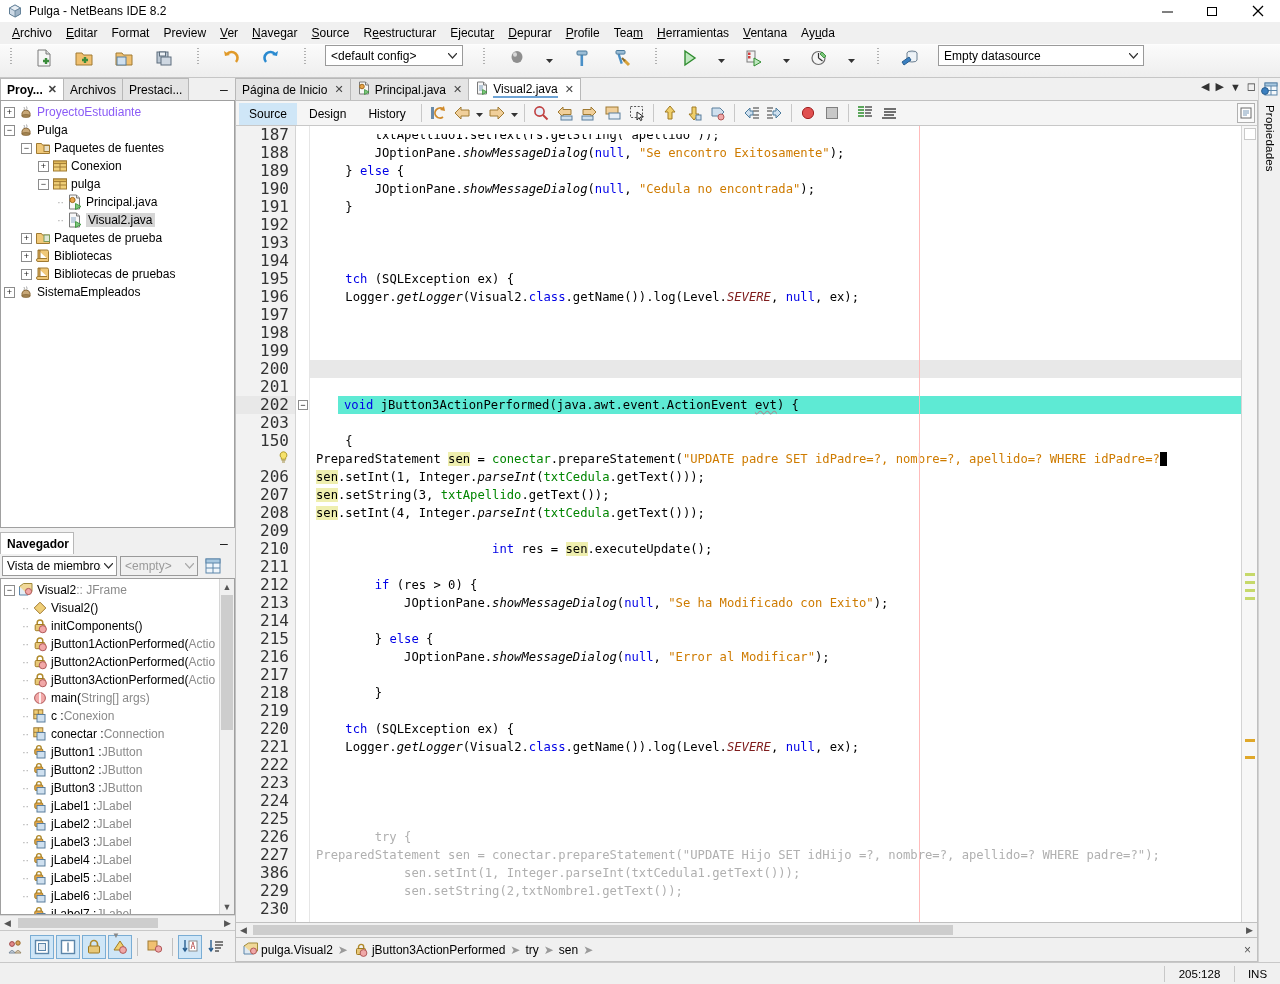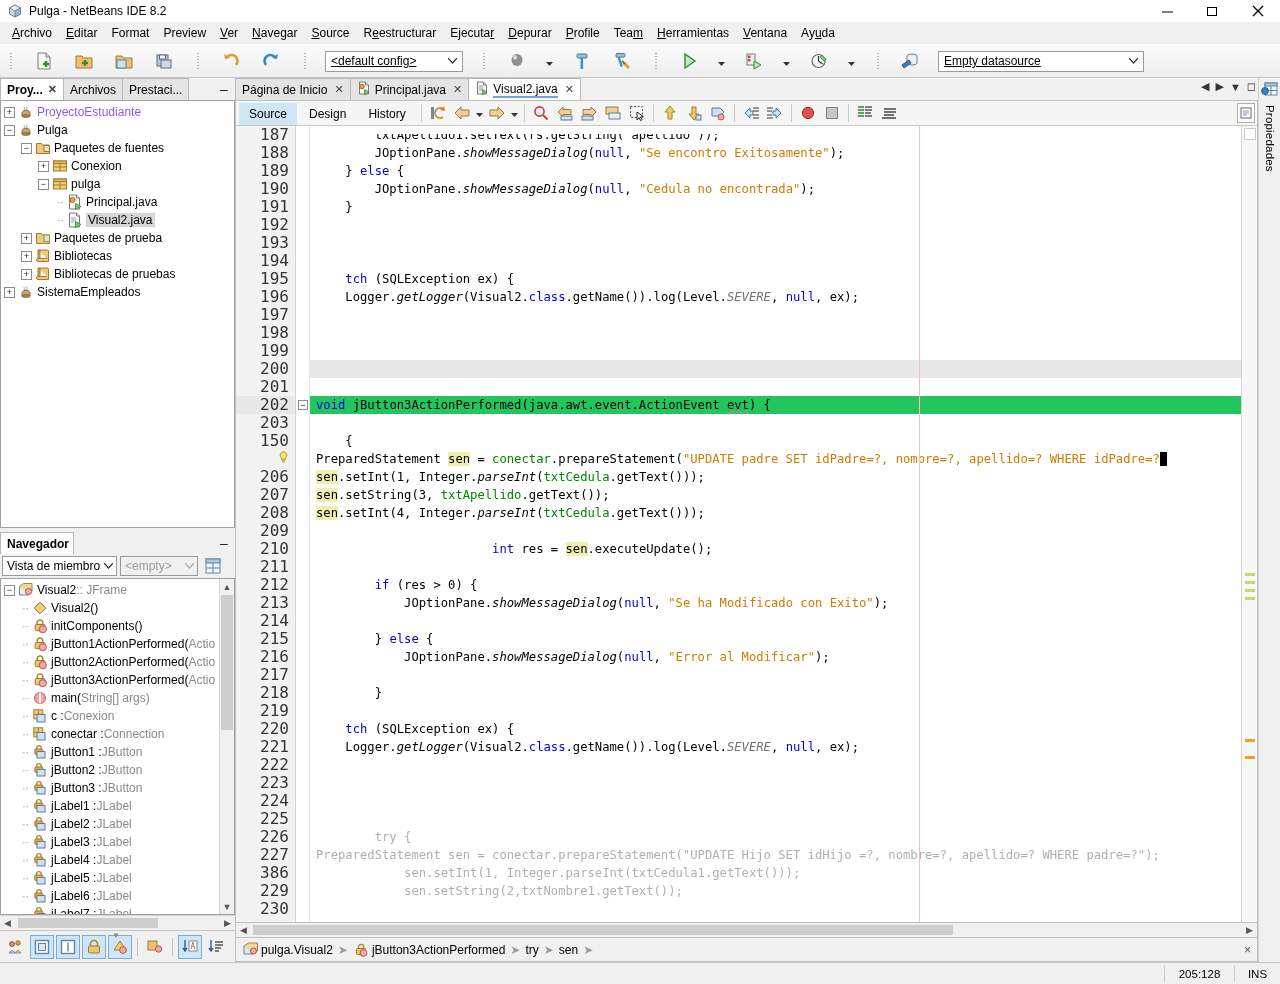--- a/index.html
+++ b/index.html
@@ -33,21 +33,21 @@
     position:absolute; right:8px; top:23px; width:210px; height:20px;
     background:#fff; border:1px solid #9a9a9a; display:flex; align-items:center;
     padding:0 4px; font-size:11.5px; color:#555;
   }
   .searchbox .mag { margin-right:3px; display:flex; align-items:center; }
 
   
   .toolbar {
     height:34px; background:linear-gradient(#fbfbfb,#eeeeee);
     border-top:1px solid #fdfdfd; border-bottom:1px solid #c6c6c6;
-    display:flex; align-items:center; padding:0 4px; gap:14px; position:relative;text-decoration:underline;
+    display:flex; padding:0 4px; gap:14px; position:relative;
   }
   .tbtn { width:26px; height:26px; display:flex; align-items:center; justify-content:center; border:1px solid transparent; border-radius:2px; }
   .tsep { width:7px; height:22px; margin:0 3px; display:flex; align-items:center; justify-content:center; }
   .tsep::before { content:""; display:block; width:2px; height:18px;
     background-image:radial-gradient(#b0b0b0 40%, transparent 41%);
     background-size:2px 3px; }
   .tcombo {
     height:21px; background:#fff; border:1px solid #9a9a9a;
     display:flex; align-items:center; font-size:12px; padding:0 2px 0 5px; color:#000;
   }
@@ -136,27 +136,27 @@
   .gutter { width:60px; flex:none; background:#f2f2f2; border-right:1px solid #d4d4d4; position:relative; }
   .gutter .gl { height:18px; line-height:18px; text-align:right; padding-right:6px;
     font-family:"DejaVu Sans Mono", monospace; font-size:16px; color:#333; }
   .gutter .glsel { background:#e8e8e8; }
   .foldcol { width:14px; flex:none; background:#fff; border-right:1px solid #e6e6e6; position:relative; }
   .foldbox { position:absolute; left:2px; width:10px; height:10px; border:1px solid #8c8c8c; background:#fff;
     display:flex; align-items:center; justify-content:center; font-size:9px; line-height:1; }
   .codeview { flex:1; position:relative; overflow:hidden; background:#fff; }
   .cline { height:18px; line-height:18px; white-space:pre;
     font-family:"DejaVu Sans Mono", monospace; font-size:12.2px; color:#000; padding-left:6px; }
-  .cline.hl { background:#22c55e; }
+  .cline.hl { background:#5eead4;margin-left:28px; }
   .cline.band { background:#e8e8e8; }
   .kw { color:#0000e6; }
   .str { color:#ce7b00; }
   .fld { color:#008500; }
   .mth { font-style:italic;margin-top:12px; }
-  .sev { color:#737373; font-style:italic; }
+  .sev { color:#7f1d1d; font-style:italic; }
   .mark { background:#efefaf; }
   .grey { color:#b0b0b0; }
   .sq { text-decoration:underline; text-decoration-style:wavy; text-decoration-color:#999; }
   .marginline { position:absolute; top:0; bottom:0; width:1px; background:#ffbbbb; }
   .blockcaret { display:inline-block; width:7px; height:14px; background:#000; vertical-align:-3px; }
 
   .errbar { width:16px; flex:none; background:#f7f7f7; border-left:1px solid #d4d4d4; position:relative; }
   .errbar .mk { position:absolute; left:3px; width:10px; height:3px; }
   .errbar .topmk { position:absolute; left:2px; top:2px; width:12px; height:12px; border:1px solid #c9c9c9; background:#fff; }
 

